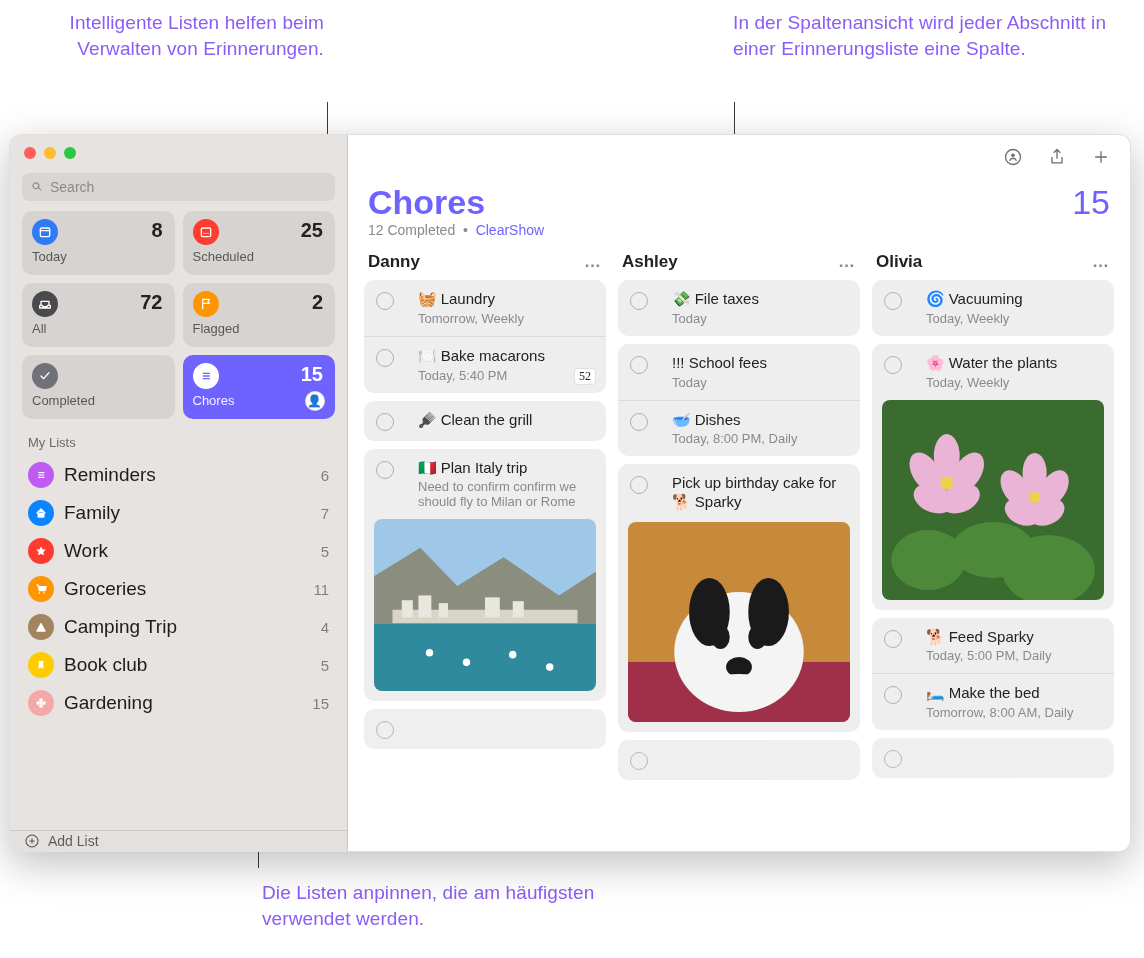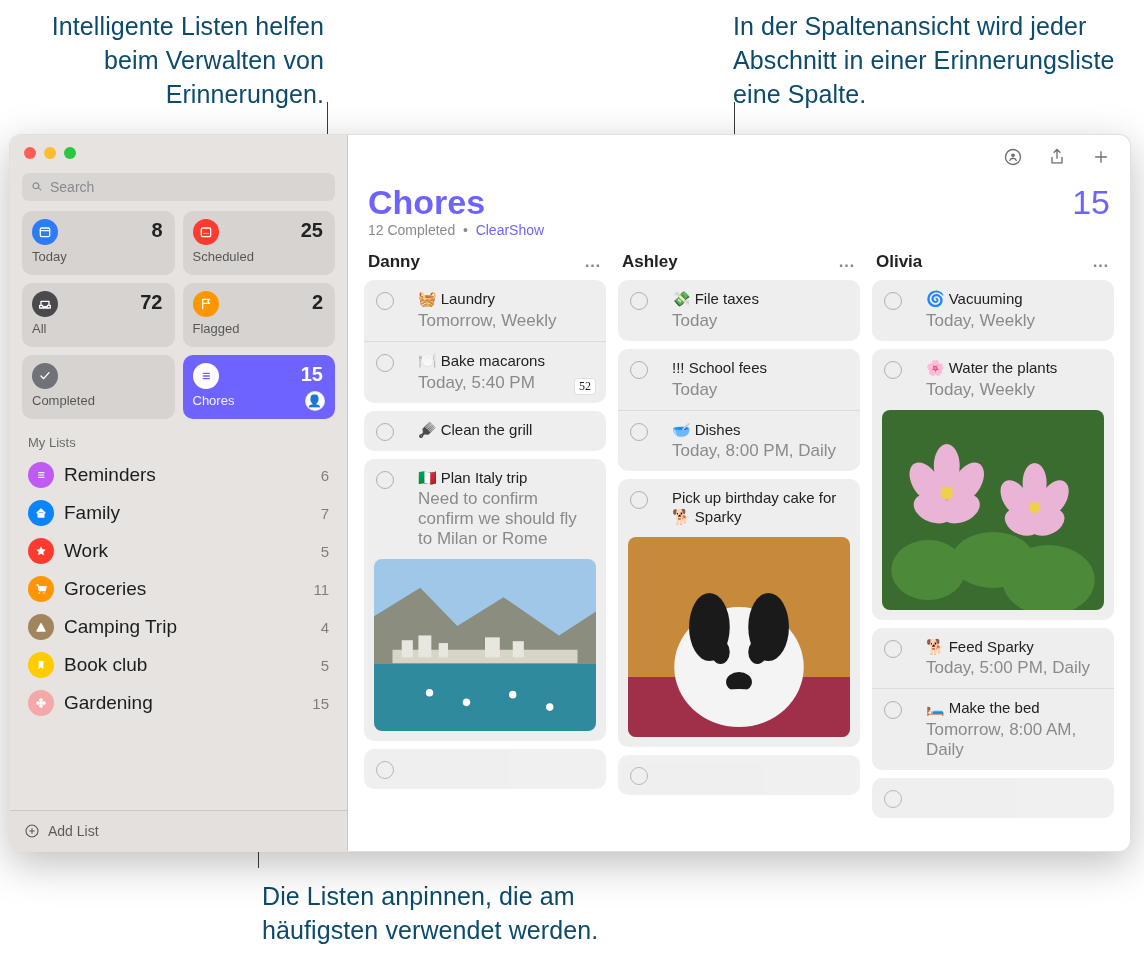--- a/index.html
+++ b/index.html
@@ -1,18 +1,18 @@
 <!DOCTYPE html>
 <html><head>
 <meta charset="utf-8">
 <style>
 *{box-sizing:border-box;margin:0;padding:0;font-family:-apple-system,BlinkMacSystemFont,"Segoe UI",Helvetica,Arial,sans-serif}
 body{background:#fff;width:1144px;height:958px;position:relative;overflow:hidden;font-size:14px;color:#222}
 .callouts{position:absolute;inset:0;pointer-events:none}
-.callout{position:absolute;font-size:25px;line-height:1.35;color:#0c4a6e;letter-spacing:.1px}
+.callout{position:absolute;font-size:19px;line-height:1.35;color:#8b5cf6;letter-spacing:.1px}
 .callout.right{text-align:right}
 .app-window{position:absolute;left:9px;top:134px;width:1122px;height:718px;border-radius:12px;background:#fff;box-shadow:0 12px 40px rgba(0,0,0,.25);overflow:hidden;border:1px solid rgba(0,0,0,.12);display:flex}
 .sidebar{width:338px;background:linear-gradient(#e6e3e0,#e6e3e0);border-right:1px solid rgba(0,0,0,.12);display:flex;flex-direction:column;position:relative}
 .traffic{display:flex;gap:8px;padding:12px 14px 6px}
 .dot{width:12px;height:12px;border-radius:50%}
 .dot.r{background:#ff5f57}.dot.y{background:#febc2e}.dot.g{background:#28c840}
 .search{margin:8px 12px 10px;height:28px;background:rgba(0,0,0,.06);border-radius:7px;display:flex;align-items:center;padding:0 8px;color:#8a8a8e}
 .search svg{width:14px;height:14px;margin-right:6px;fill:#8a8a8e}
 .smart-grid{display:grid;grid-template-columns:1fr 1fr;gap:8px;padding:0 12px}
 .smart{background:#d6d3d0;border-radius:10px;padding:8px 10px 8px 10px;position:relative;min-height:64px}
@@ -22,21 +22,21 @@
 .smart.active .label{color:rgba(255,255,255,.92)}
 .smart .count{position:absolute;top:8px;right:12px;font-size:20px;font-weight:700}
 .smart .avatar{position:absolute;bottom:8px;right:10px;width:20px;height:20px;border-radius:50%;background:#fff;border:1px solid rgba(0,0,0,.1);display:flex;align-items:center;justify-content:center;font-size:12px}
 .section-label{padding:16px 18px 6px;font-size:13px;color:rgba(0,0,0,.55);font-weight:400}
 .lists{flex:1;overflow:hidden;padding:0 6px}
 .list-row{display:flex;align-items:center;padding:6px 12px;border-radius:6px;gap:10px}
 .list-row .bullet{width:26px;height:26px;border-radius:50%;display:flex;align-items:center;justify-content:center;flex-shrink:0}
 .list-row .bullet svg{width:14px;height:14px;fill:#fff}
 .list-row .name{flex:1;font-size:19px;color:#1d1d1f}
 .list-row .cnt{color:rgba(0,0,0,.45);font-size:15px}
-.add-list{position:absolute;bottom:0;left:0;right:0;padding:12px 14px;border-top:1px solid rgba(0,0,0,.1);display:flex;align-items:center;gap:8px;color:rgba(0,0,0,.6);font-size:14px;background:#e3e0dd}
+.add-list{position:absolute;bottom:0;left:0;right:0;padding:2px 14px;border-top:1px solid rgba(0,0,0,.1);display:flex;align-items:center;gap:8px;color:rgba(0,0,0,.6);font-size:14px;background:#e3e0dd}
 .add-list svg{width:16px;height:16px;stroke:rgba(0,0,0,.6);fill:none;stroke-width:1.6}
 .main{flex:1;display:flex;flex-direction:column;overflow:hidden}
 .toolbar{height:44px;display:flex;justify-content:flex-end;align-items:center;gap:22px;padding:0 18px}
 .toolbar .tbtn{width:22px;height:22px;display:flex;align-items:center;justify-content:center;color:#6e6e73}
 .toolbar .tbtn svg{width:20px;height:20px;fill:none;stroke:#6e6e73;stroke-width:1.6}
 .header{padding:4px 20px 4px}
 .header-top{display:flex;justify-content:space-between;align-items:baseline}
 .title{font-size:34px;font-weight:700;color:#6f63ff}
 .big-count{font-size:34px;font-weight:400;color:#6f63ff}
 .sub{display:flex;justify-content:flex-start;color:#8a8a8e;font-size:14px;margin-top:0}
@@ -46,21 +46,21 @@
 .col-head{display:flex;justify-content:space-between;align-items:center;padding:4px 8px 8px;font-weight:600;font-size:17px}
 .more{font-weight:700;color:#8a8a8e;letter-spacing:1px}
 .cards{flex:1;overflow:hidden;display:flex;flex-direction:column;gap:8px;padding:0 4px}
 .card{background:#efeeee;border-radius:10px}
 .row{display:flex;align-items:flex-start;gap:24px;padding:10px 12px}
 .row + .row{border-top:1px solid rgba(0,0,0,.08)}
 .radio{width:18px;height:18px;border:1.6px solid #b0b0b4;border-radius:50%;flex-shrink:0;margin-top:2px}
 .row-content{flex:1;min-width:0}
 .row-title{font-size:15px;line-height:1.25}
 .row-title .emoji{margin-right:4px}
-.row-sub{font-size:17px;color:#8a8a8e;margin-top:2px}
+.row-sub{font-size:13px;color:#8a8a8e;margin-top:2px}
 .chip{position:absolute;right:10px;bottom:8px;background:#fff;border:1px solid rgba(0,0,0,.12);border-radius:4px;padding:0 4px;font-size:12px;font-family:ui-serif,Georgia,serif}
 .rel{position:relative}
 .img{height:172px;margin:0 10px 10px;border-radius:8px;overflow:hidden}
 .img svg{width:100%;height:100%;display:block}
 .img.tall{height:200px}
 .empty{opacity:.9}
 .leader{position:absolute;background:#3a3a3c}
 .leader.v{width:1px}
 </style>
 </head>

